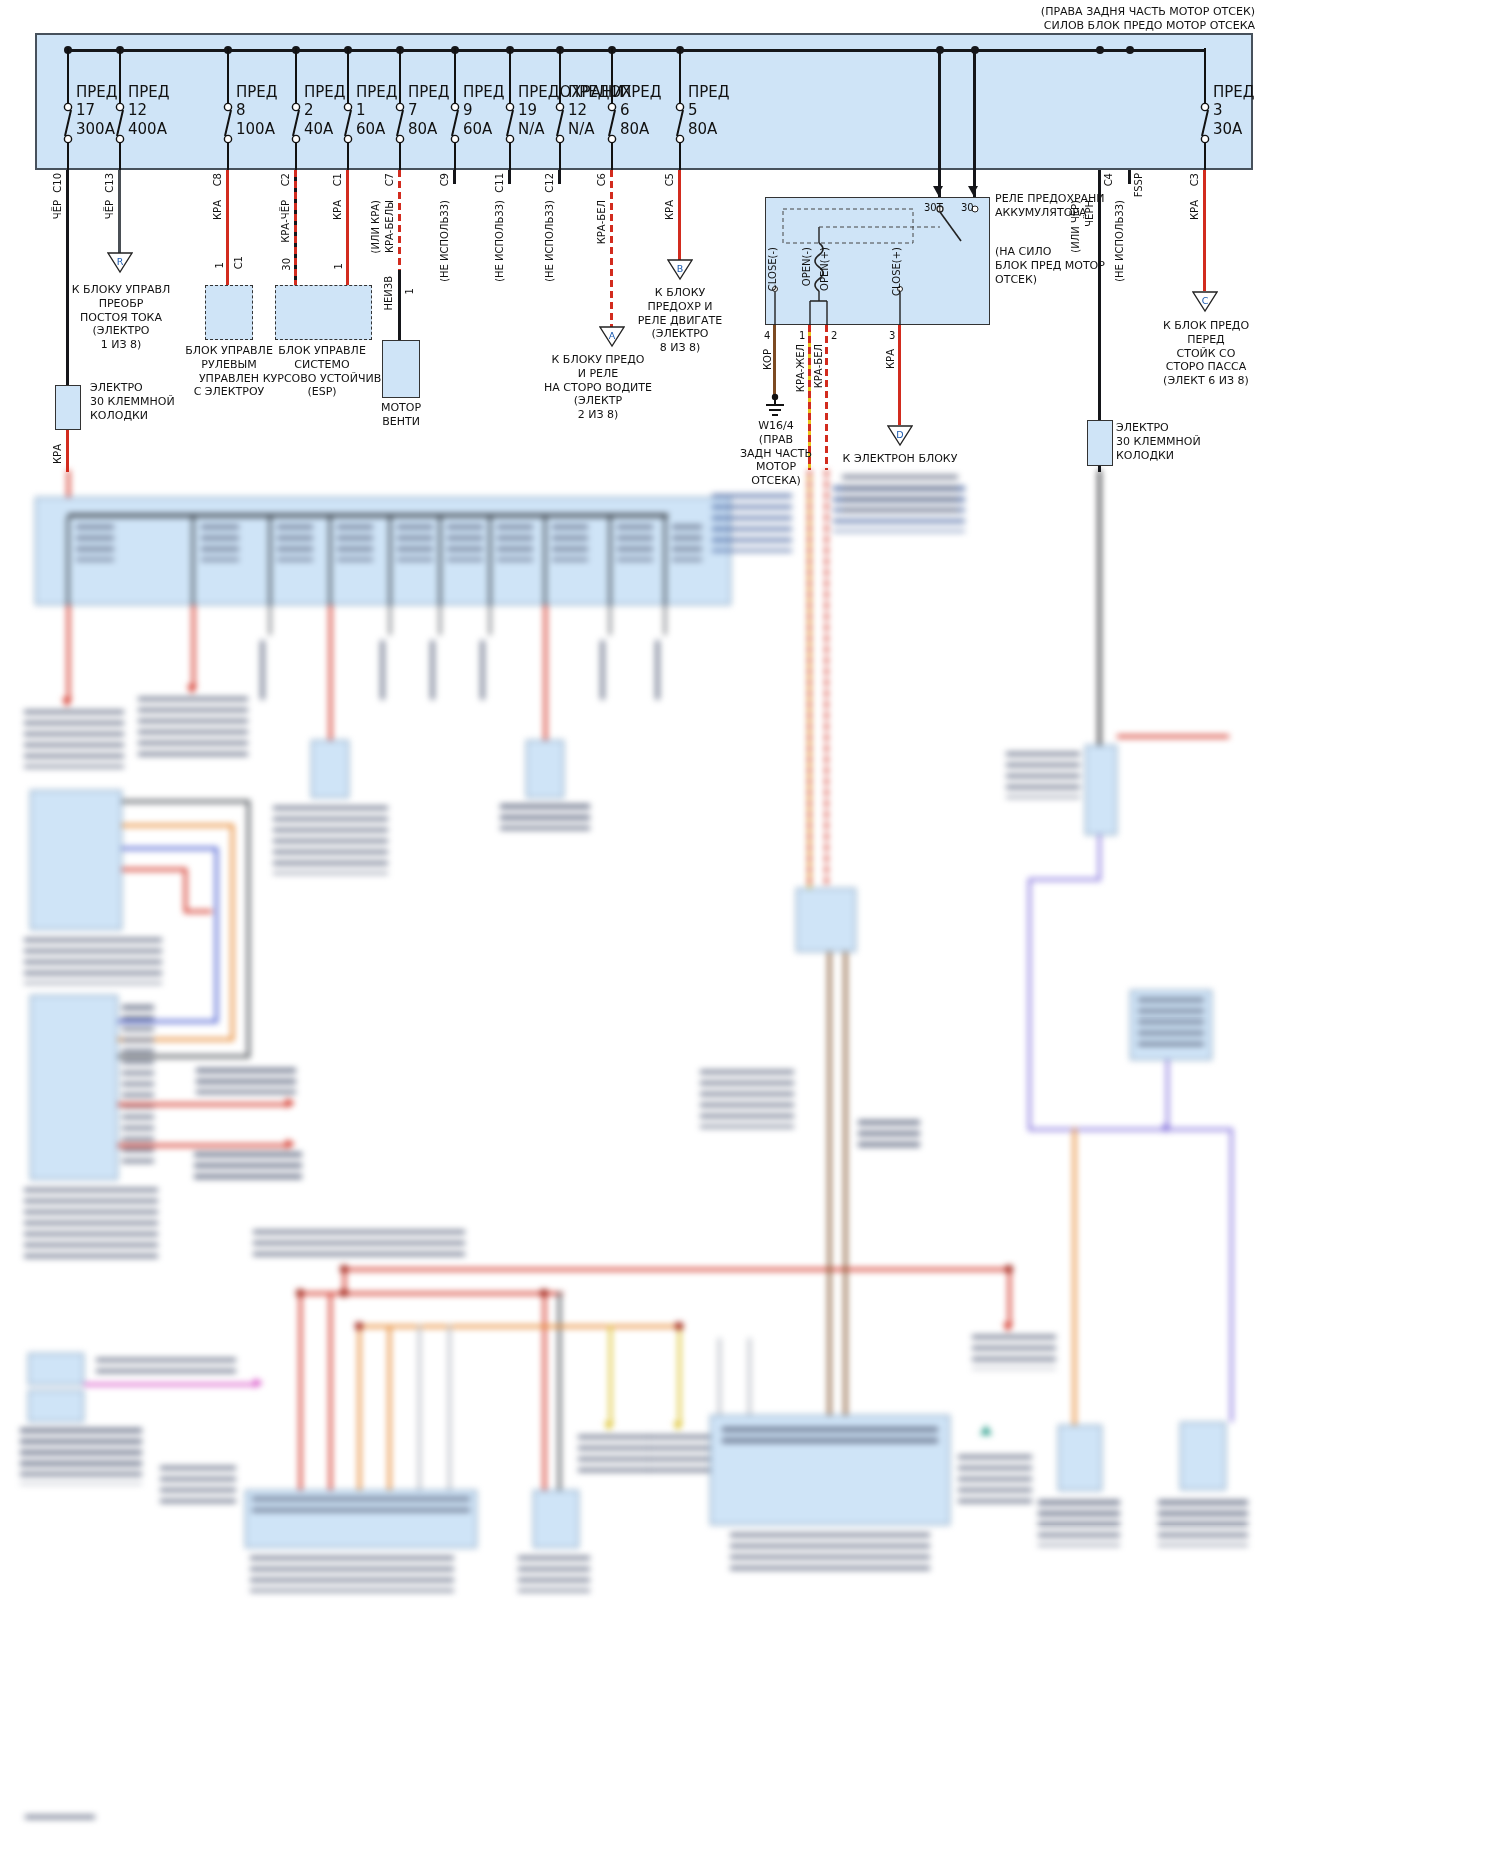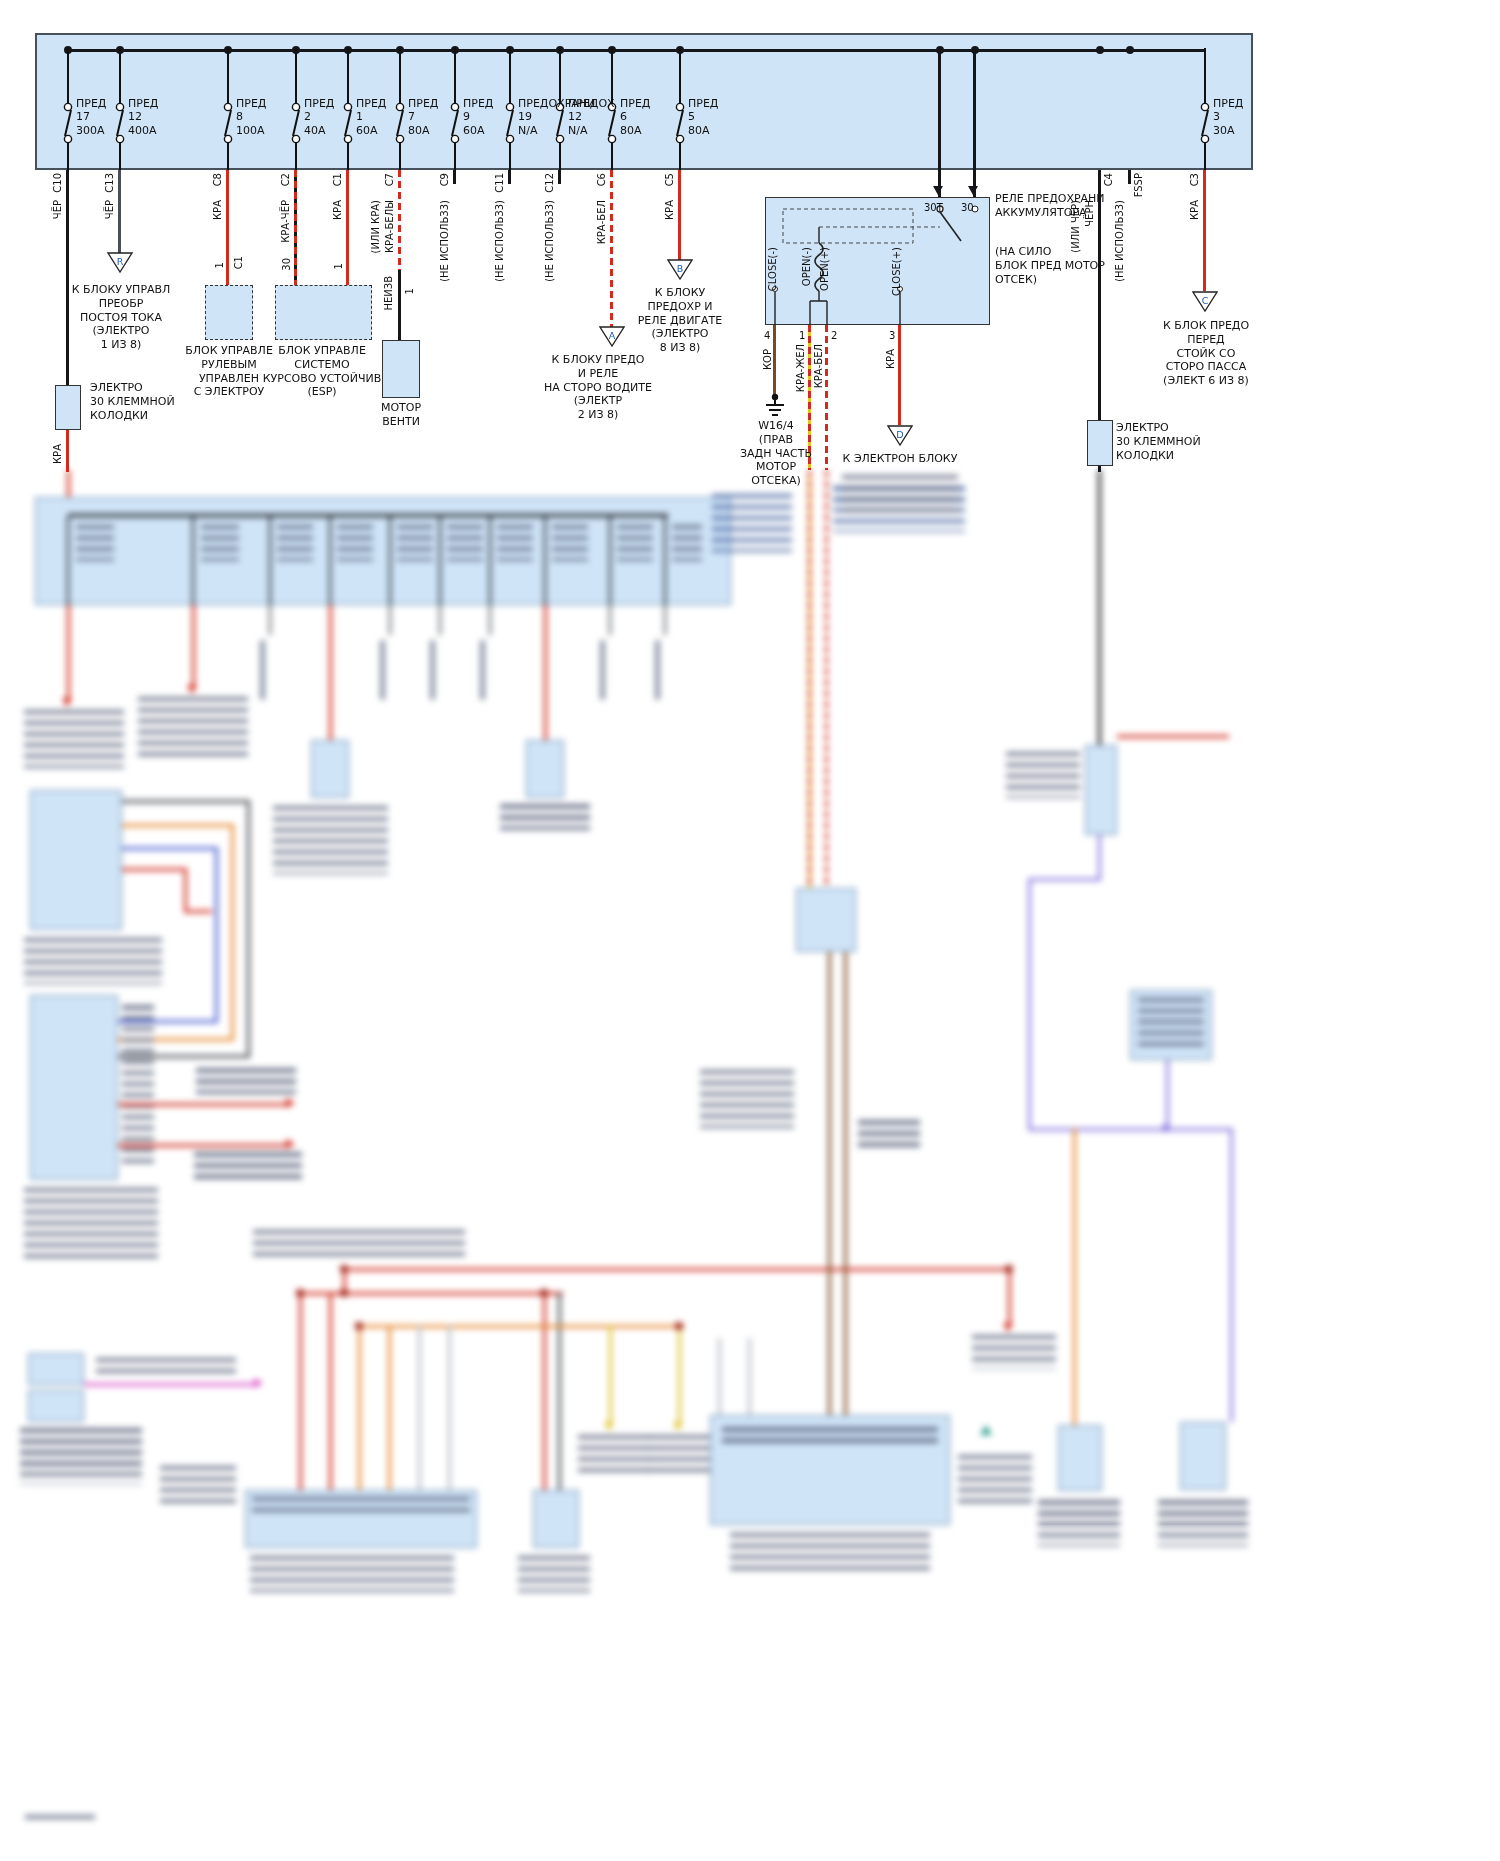--- a/index.html
+++ b/index.html
@@ -11,21 +11,21 @@
   .rgt { text-align:right; }
   .pre { white-space:pre-line; }
   .vt  { position:absolute; writing-mode:vertical-rl; transform:rotate(180deg); font-size:10px; white-space:nowrap; color:#111; }
   .sm  { font-size:10px; }
 
   .fusebox { position:absolute; left:35px; top:33px; width:1218px; height:137px; background:#cfe4f7; border:2px solid #47515c; }
   .bus { position:absolute; left:68px; top:49px; width:1137px; height:3px; background:#15161a; }
   .dot { position:absolute; top:46px; width:8px; height:8px; background:#15161a; border-radius:50%; }
   .fsym { position:absolute; top:48px; }
   .fc { fill:#fff; stroke:#111; stroke-width:1.4; }
-  .flabel { position:absolute; top:97px; font-size:11px; line-height:1.22; white-space:nowrap; color:#111; }
+  .flabel { position:absolute; top:83px; font-size:15px; line-height:1.22; white-space:nowrap; color:#111; }
 
   .wire { position:absolute; width:3px; }
   .hwire { position:absolute; height:3px; }
   .cred{background:#d22b1e}.cblk{background:#15161a}.cgry{background:#4a4f55}
   .cltg{background:#b9bec7}.cbrn{background:#7c4a22}.corg{background:#e6862c}
   .cpur{background:#8f7fe0}.cblu{background:#4b5fd2}.cmag{background:#d955c8}
   .cyel{background:#ddc32e}
   .crb{background:repeating-linear-gradient(180deg,#d22b1e 0 7px,#15161a 7px 11px)}
   .crw{background:repeating-linear-gradient(180deg,#d22b1e 0 7px,#fff 7px 11px)}
   .cry{background:repeating-linear-gradient(180deg,#d22b1e 0 7px,#e8c51e 7px 11px)}
@@ -48,20 +48,21 @@
   .btextb { position:absolute; background:repeating-linear-gradient(180deg, rgba(70,100,160,.85) 0 4.5px, transparent 4.5px 11px); }
   .bvbar { position:absolute; width:5px; background:rgba(90,100,125,.7); border-radius:2px; }
   .jdot { position:absolute; width:8px; height:8px; border-radius:50%; background:#a02015; }
   .jdotp { background:#8f7fe0; }
 </style>
 </head>
 <body>
 
 <div class="canvas">
 
+  <div class="txt rgt pre" style="right:245px;top:5px;width:420px"><span>(ПРАВА ЗАДНЯ ЧАСТЬ МОТОР ОТСЕК)</span><br><span>СИЛОВ БЛОК ПРЕДО МОТОР ОТСЕКА</span></div>
 
   <div class="fusebox"></div>
   <div class="bus"></div>
   <div class="dot" style="left:64px"></div>
   <div class="dot" style="left:116px"></div>
   <div class="dot" style="left:224px"></div>
   <div class="dot" style="left:292px"></div>
   <div class="dot" style="left:344px"></div>
   <div class="dot" style="left:396px"></div>
   <div class="dot" style="left:451px"></div>

